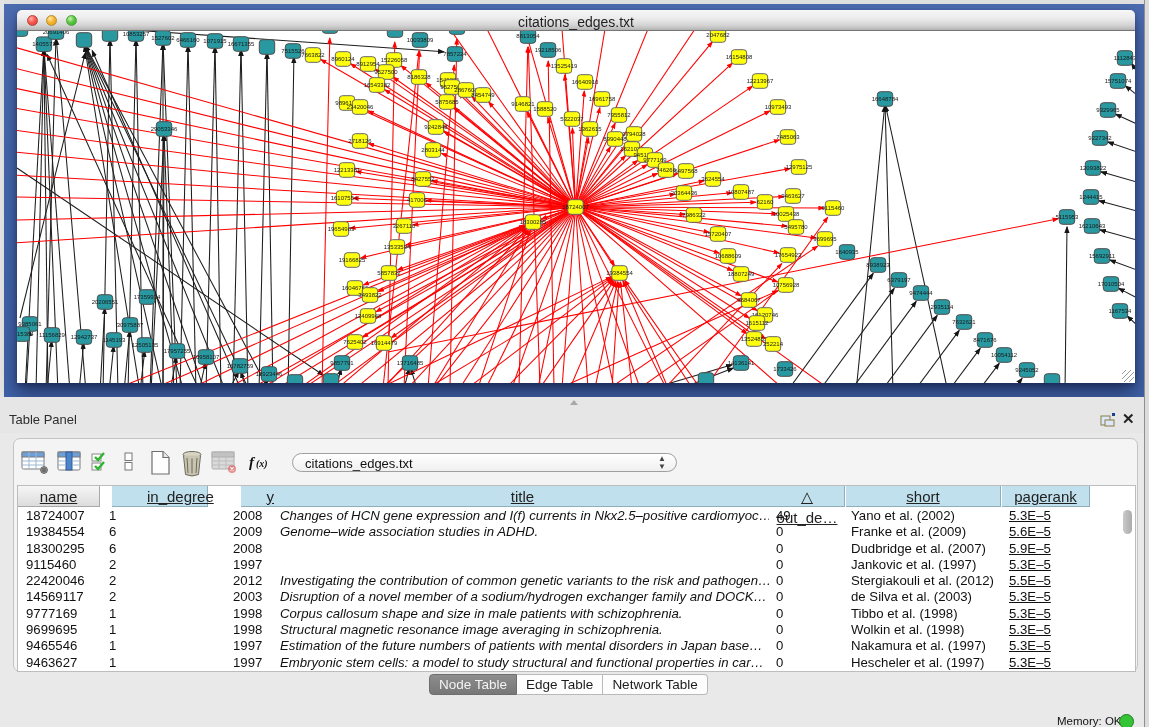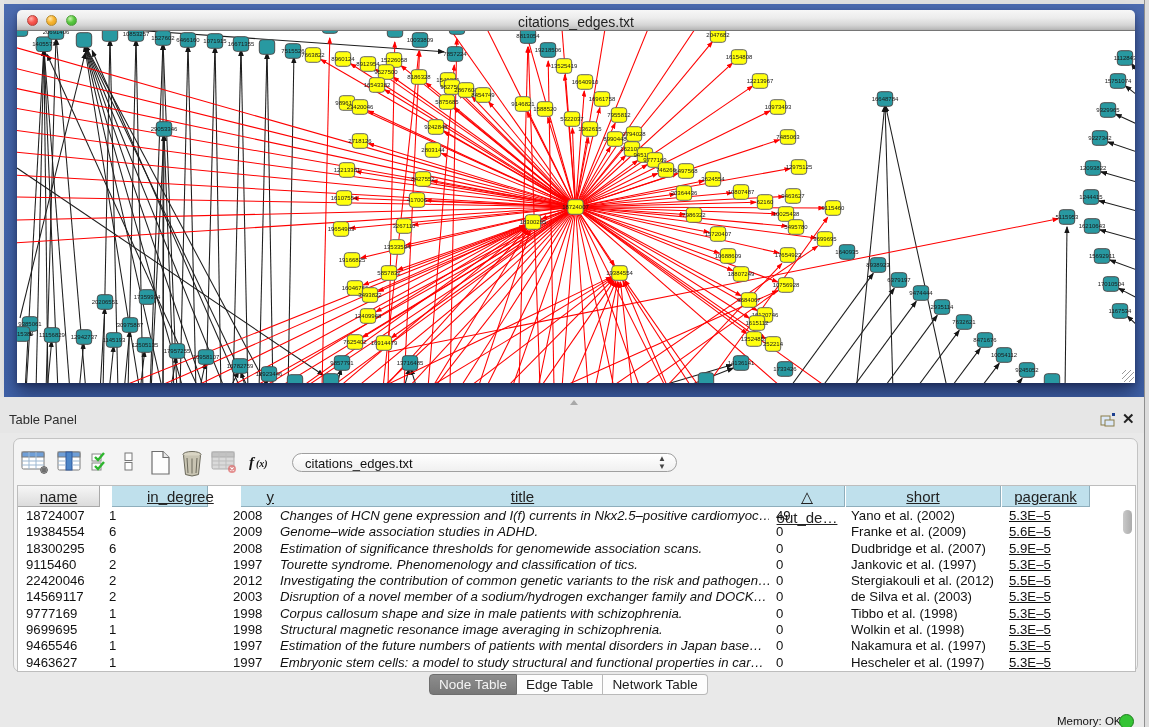--- a/index.html
+++ b/index.html
@@ -693,30 +693,28 @@
               <div class="c2">2009</div>
               <div class="c3">Genome–wide association studies in ADHD.</div>
               <div class="c4">0</div>
               <div class="c5">Franke et al. (2009)</div>
               <div class="c6">5.6E–5</div>
             </div>
             <div class="tr">
               <div class="c0">18300295</div>
               <div class="c1">6</div>
               <div class="c2">2008</div>
-              <div class="c3">Estimation of significance thresholds for genomewide association scans.</div>
               <div class="c4">0</div>
               <div class="c5">Dudbridge et al. (2007)</div>
               <div class="c6">5.9E–5</div>
             </div>
             <div class="tr">
               <div class="c0">9115460</div>
               <div class="c1">2</div>
               <div class="c2">1997</div>
-              <div class="c3">Tourette syndrome. Phenomenology and classification of tics.</div>
               <div class="c4">0</div>
               <div class="c5">Jankovic et al. (1997)</div>
               <div class="c6">5.3E–5</div>
             </div>
             <div class="tr">
               <div class="c0">22420046</div>
               <div class="c1">2</div>
               <div class="c2">2012</div>
               <div class="c3">Investigating the contribution of common genetic variants to the risk and pathogen…</div>
               <div class="c4">0</div>

